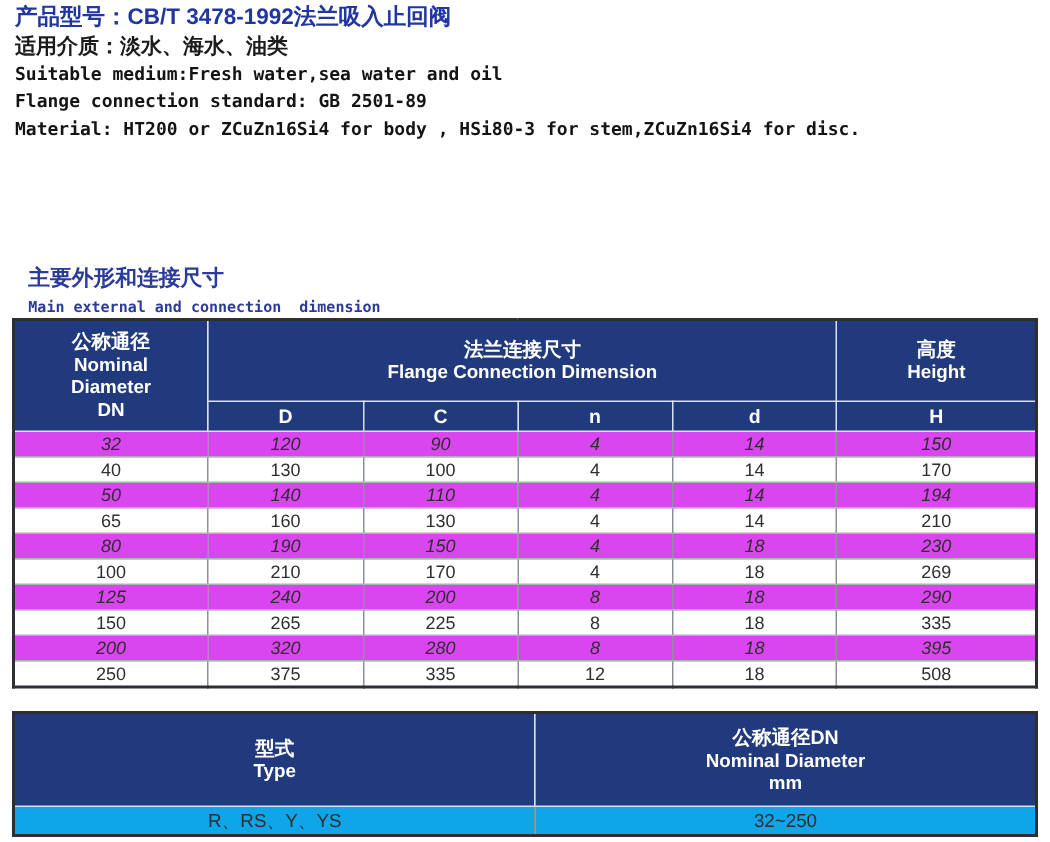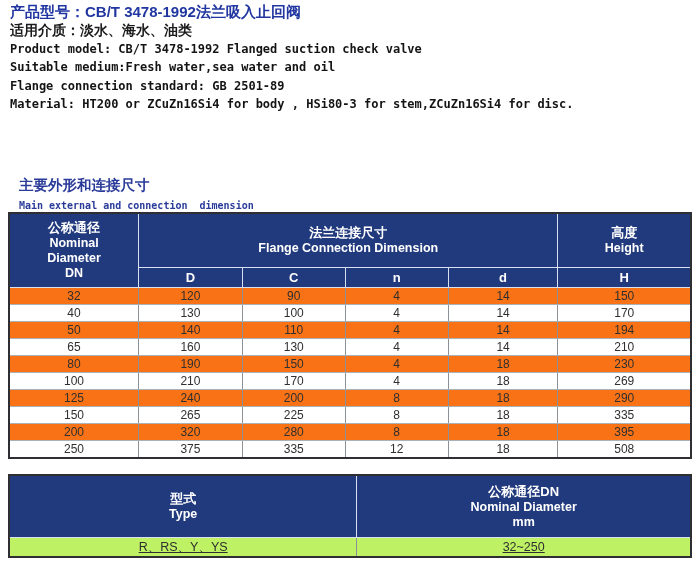--- a/index.html
+++ b/index.html
@@ -28,35 +28,34 @@
      border-left:1px solid #8b9197;border-right:1px solid #8b9197;
      border-top:1px solid #aab1b7;border-bottom:1px solid #aab1b7;}
   .cn-head{font-size:13px;line-height:16px;}
   .en-head{font-size:12.5px;line-height:15px;}
   
   .dim-table-wrap{position:absolute;top:212px;left:8px;width:684px;}
   .dim-table{width:684px;border:2px solid #2f2f33;}
   .dim-table thead tr.row-main th{height:53px;}
   .dim-table thead tr.row-sub th{height:19px;font-size:13px;}
   .dim-table td{height:16px;font-size:12px;}
-  .dim-table tbody tr.row-alt td{background:#f97316;}
+  .dim-table tbody tr.row-alt td{background:#d946ef;font-style:italic;}
   .dim-table tbody tr.row-plain td{background:#ffffff;}
   
   .type-table-wrap{position:absolute;top:474px;left:8px;width:684px;}
   .type-table{width:684px;border:2px solid #2f2f33;}
   .type-table thead th{height:61px;}
-  .type-table td{height:18px;font-size:12.5px;background:#bef264;text-decoration:underline;}
+  .type-table td{height:18px;font-size:12.5px;background:#0ea5e9;}
 </style>
 </head>
 <body>
 
 <div class="intro">
   <div class="line line-title">产品型号：CB/T 3478-1992法兰吸入止回阀</div>
   <div class="line line-cn">适用介质：淡水、海水、油类</div>
-  <div class="line line-en">Product model: CB/T 3478-1992 Flanged suction check valve</div>
   <div class="line line-en">Suitable medium:Fresh water,sea water and oil</div>
   <div class="line line-en">Flange connection standard: GB 2501-89</div>
   <div class="line line-en">Material: HT200 or ZCuZn16Si4 for body , HSi80-3 for stem,ZCuZn16Si4 for disc.</div>
 </div>
 
 <div class="section-title">
   <span class="section-cn">主要外形和连接尺寸</span>
   <span class="section-en">Main external and connection  dimension</span>
 </div>
 

